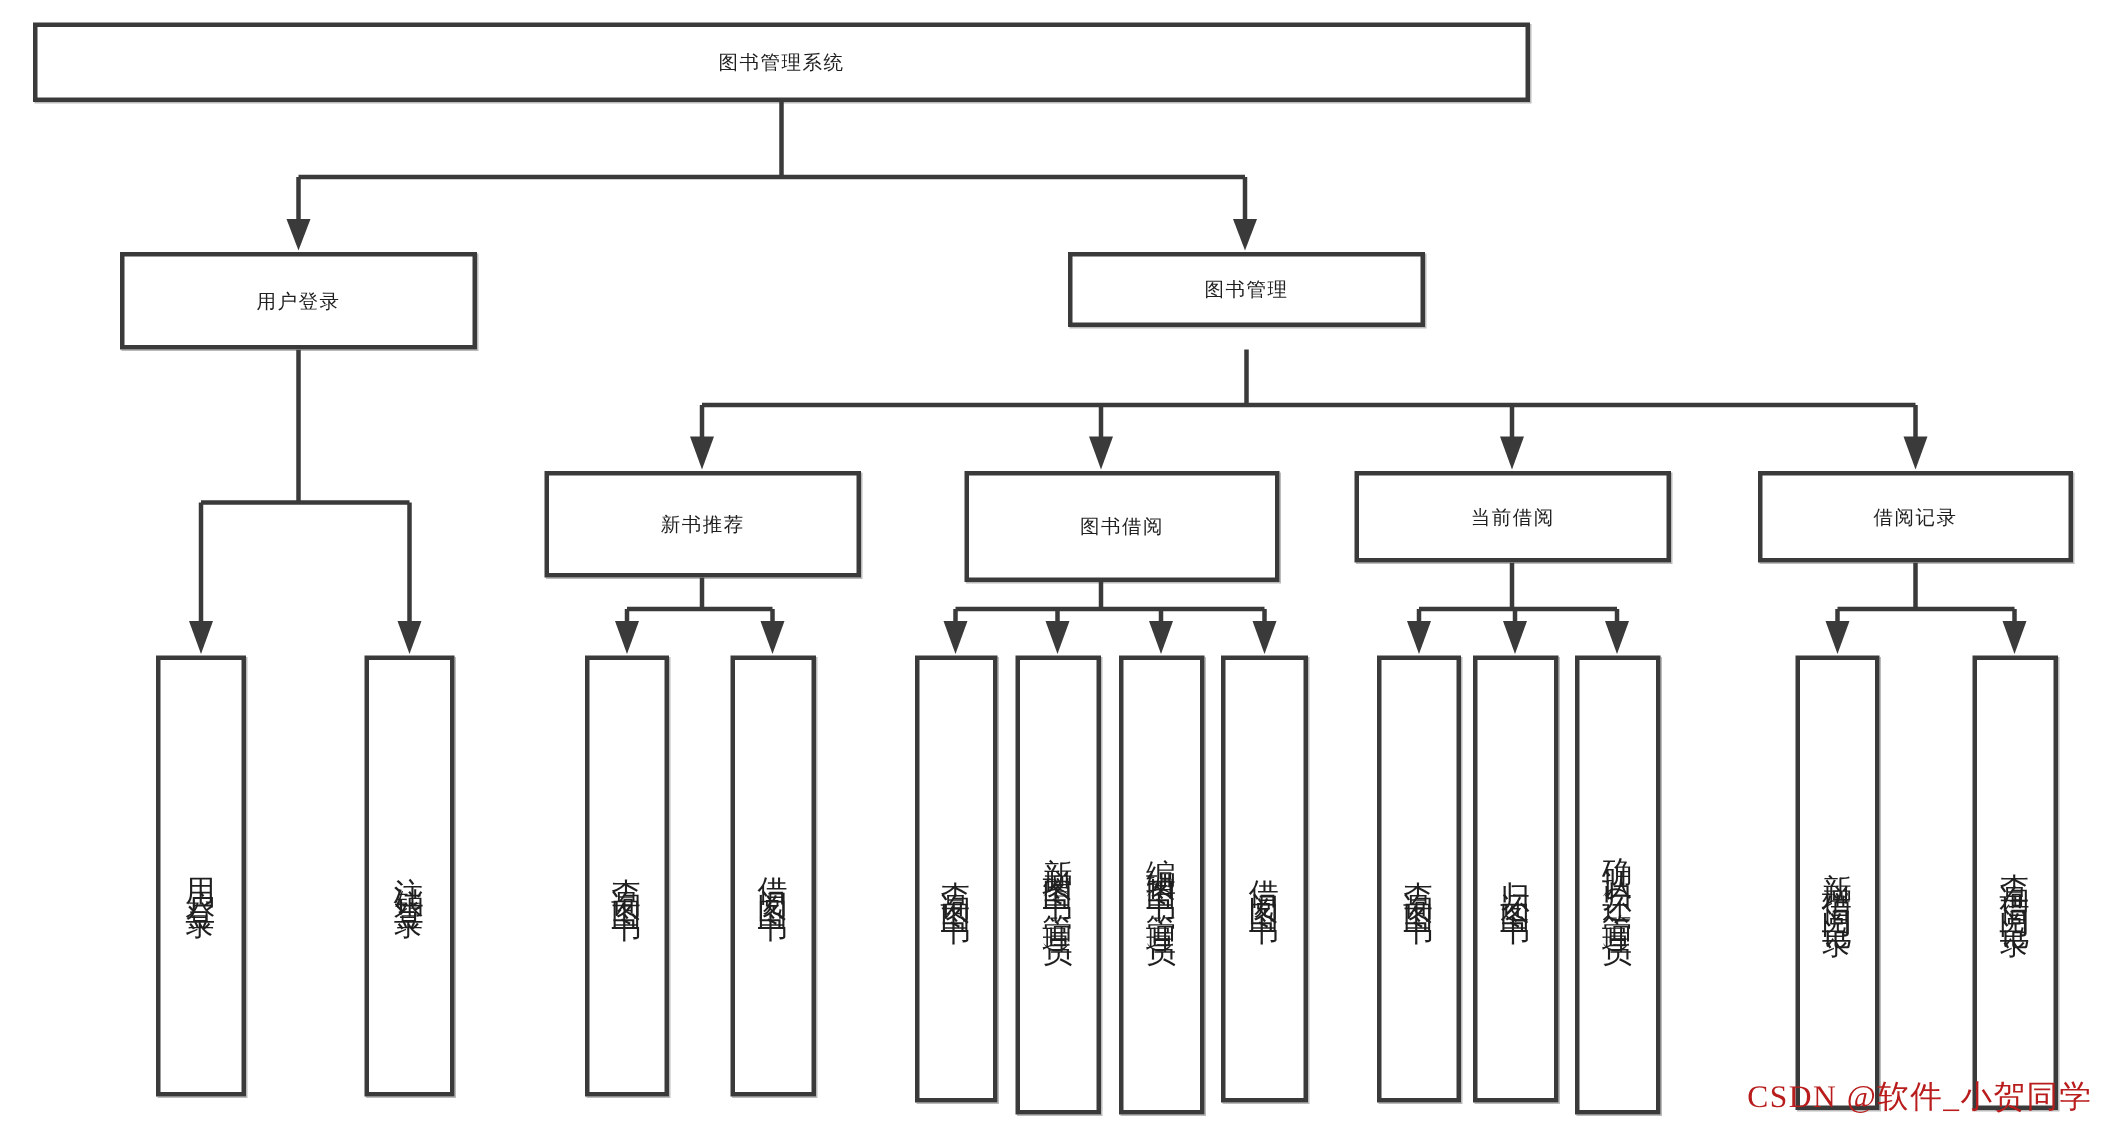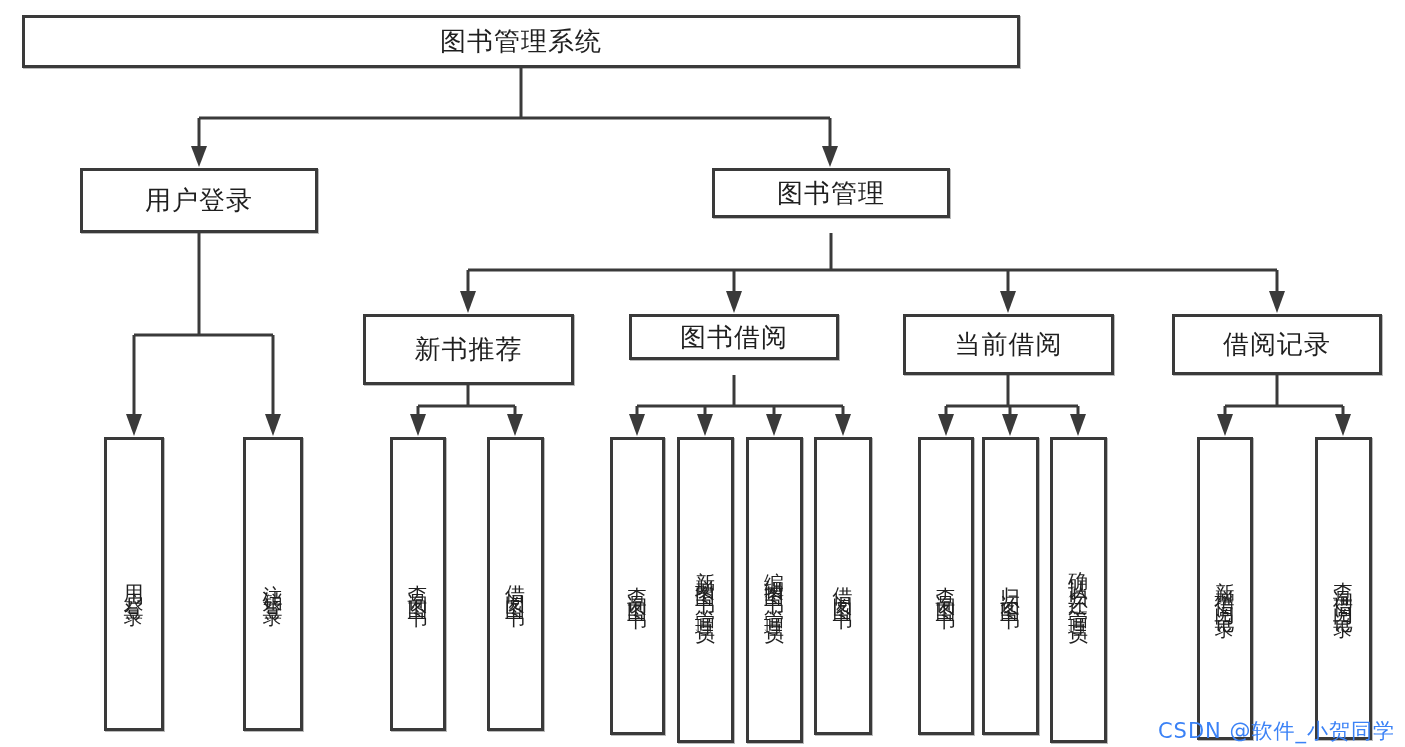--- a/index.html
+++ b/index.html
@@ -19,21 +19,21 @@
   }
   .node {
     position: absolute;
     box-sizing: border-box;
     border: 3px solid #3a3a3a;
     background: #ffffff;
     display: flex;
     align-items: center;
     justify-content: center;
     color: #1f1f1f;
-    font-size: 26px;
+    font-size: 13px;
     letter-spacing: 1px;
     box-shadow: 1px 1px 0 rgba(60,60,60,.35);
   }
   .vnode {
     position: absolute;
     box-sizing: border-box;
     border: 3px solid #3a3a3a;
     background: #ffffff;
     display: flex;
     align-items: center;
@@ -44,23 +44,24 @@
     text-orientation: mixed;
     letter-spacing: 0.38em;
     line-height: 1.1;
     box-shadow: 1px 1px 0 rgba(60,60,60,.35);
   }
   .watermark {
     position: absolute;
     right: 10px;
     bottom: 2px;
     font-size: 21px;
-    color: #3b82f6;
+    color: #b91c1c;
     letter-spacing: 1px;
     white-space: nowrap;
+    font-family: Liberation Serif, serif;
   }
 </style>
 </head>
 <body>
 
 <div class="canvas">
 
   <svg class="wires" viewBox="0 0 1405 747" xmlns="http://www.w3.org/2000/svg">
     <g stroke="#3a3a3a" stroke-width="3" fill="none">
 
@@ -133,21 +134,21 @@
       <polygon points="1335,414 1351,414 1343,436"></polygon>
     </g>
   </svg>
 
   <div class="node" style="left:22px; top:15px; width:998px; height:53px;">图书管理系统</div>
 
   <div class="node" style="left:80px; top:168px; width:238px; height:65px;">用户登录</div>
   <div class="node" style="left:712px; top:168px; width:238px; height:50px;">图书管理</div>
 
   <div class="node" style="left:363px; top:314px; width:211px; height:71px;">新书推荐</div>
-  <div class="node" style="left:629px; top:314px; width:210px; height:46px;">图书借阅</div>
+  <div class="node" style="left:643px; top:314px; width:210px; height:74px;">图书借阅</div>
   <div class="node" style="left:1172px; top:314px; width:210px; height:61px;">借阅记录</div>
   <div class="node" style="left:903px; top:314px; width:211px; height:61px;">当前借阅</div>
 
   <div class="vnode" style="left:104px; top:437px; width:60px; height:294px;">用户登录</div>
   <div class="vnode" style="left:243px; top:437px; width:60px; height:294px;">注销登录</div>
 
   <div class="vnode" style="left:390px; top:437px; width:56px; height:294px;">查询图书</div>
   <div class="vnode" style="left:487px; top:437px; width:57px; height:294px;">借阅图书</div>
 
   <div class="vnode" style="left:610px; top:437px; width:55px; height:298px;">查询图书</div>

